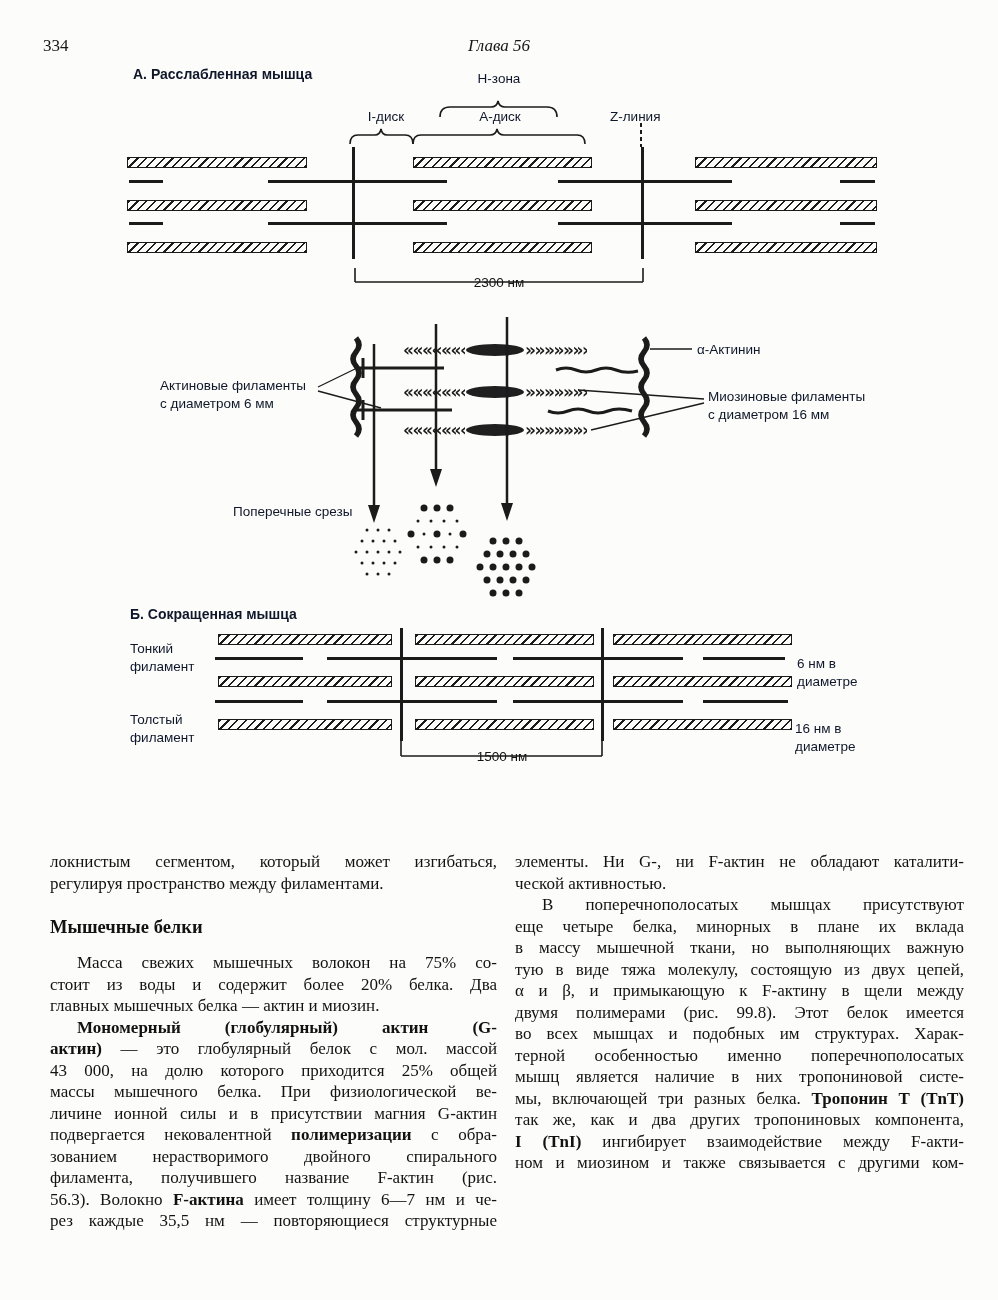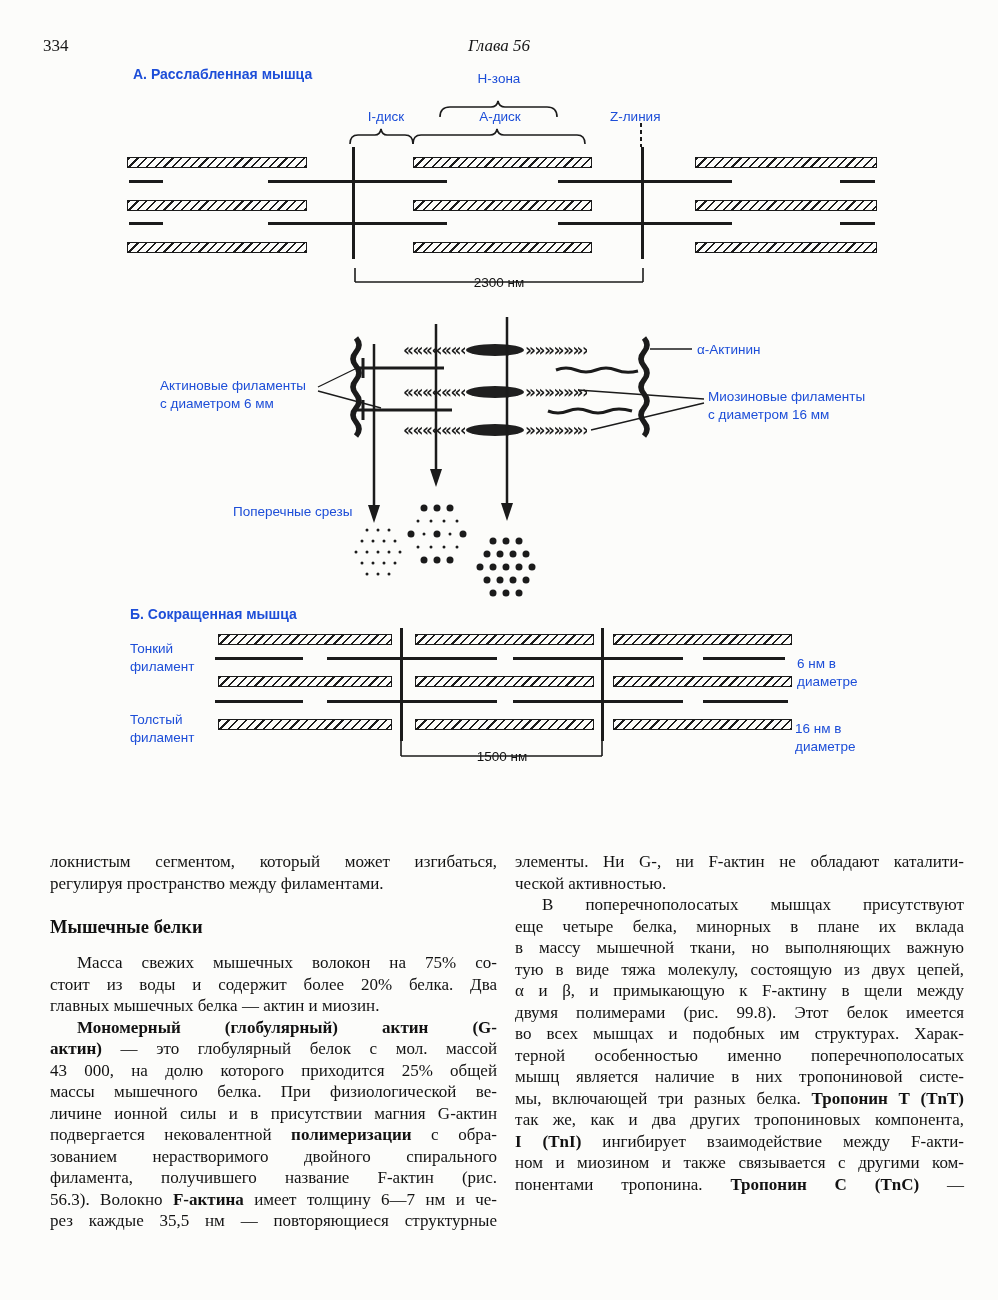--- a/index.html
+++ b/index.html
@@ -3,21 +3,21 @@
 <meta charset="utf-8">
 <style>
   html,body{margin:0;padding:0;background:#e8e8e4;}
   .page{position:relative;width:998px;height:1300px;background:#fcfcfa;color:#161616;overflow:hidden;
         font-family:"Liberation Serif",serif;}
   
   .hbar{position:absolute;height:9px;border:1.5px solid #1b1b1b;
         background:repeating-linear-gradient(135deg,#1b1b1b 0 1.6px,transparent 1.6px 6.2px);}
   .tline{position:absolute;height:3px;background:#1b1b1b;}
   .vline{position:absolute;width:3px;background:#1b1b1b;}
-  .flabel{position:absolute;font:13.5px/16px "Liberation Sans",sans-serif;color:#1d4ed8;white-space:nowrap;}
+  .flabel{position:absolute;font:13.5px/16px "Liberation Sans",sans-serif;color:#0f172a;white-space:nowrap;}
   .fbold{font-weight:bold;font-size:14px;}
   .dim{position:absolute;transform:translateX(-50%);font:13.5px/15px "Liberation Sans",sans-serif;
        background:#fcfcfa;padding:0 8px;white-space:nowrap;color:#111;}
   .myofil{position:absolute;left:403px;width:184px;height:18px;display:flex;align-items:center;}
   .chev{flex:1;font:bold 17px/14px "DejaVu Sans",sans-serif;letter-spacing:-1.5px;
         white-space:nowrap;overflow:hidden;color:#1b1b1b;}
   .chev.r{text-align:right;}
   .lens{flex:0 0 58px;height:12px;background:#1f1f1f;border-radius:50%;margin:0 1px;}
   .cluster{position:absolute;transform:translate(-50%,-50%);display:flex;flex-direction:column;align-items:center;}
   .crow{display:flex;}
@@ -198,21 +198,20 @@
       <div class="bline"><span>тую в виде тяжа молекулу, состоящую из двух цепей,</span></div>
       <div class="bline"><span>α и β, и примыкающую к F-актину в щели между</span></div>
       <div class="bline"><span>двумя полимерами (рис. 99.8). Этот белок имеется</span></div>
       <div class="bline"><span>во всех мышцах и подобных им структурах. Харак-</span></div>
       <div class="bline"><span>терной особенностью именно поперечнополосатых</span></div>
       <div class="bline"><span>мышц является наличие в них тропониновой систе-</span></div>
       <div class="bline"><span>мы, включающей три разных белка. </span><span style="font-weight: bold;">Тропонин Т (TnT)</span></div>
       <div class="bline"><span>так же, как и два других тропониновых компонента,</span></div>
       <div class="bline"><span style="font-weight: bold;">I (TnI)</span><span> ингибирует взаимодействие между F-акти-</span></div>
       <div class="bline"><span>ном и миозином и также связывается с другими ком-</span></div>
-      <div class="bline"><span>понентами тропонина. </span><span style="font-weight: bold;">Тропонин С (TnC)</span><span> —</span></div>
     </div>
 
 <div class="cluster" style="left: 378px; top: 552px;">
       <div class="crow">
         <span class="dot" style="width: 3px; height: 3px; margin: 4px;"></span>
         <span class="dot" style="width: 3px; height: 3px; margin: 4px;"></span>
         <span class="dot" style="width: 3px; height: 3px; margin: 4px;"></span>
       </div>
       <div class="crow">
         <span class="dot" style="width: 3px; height: 3px; margin: 4px;"></span>

